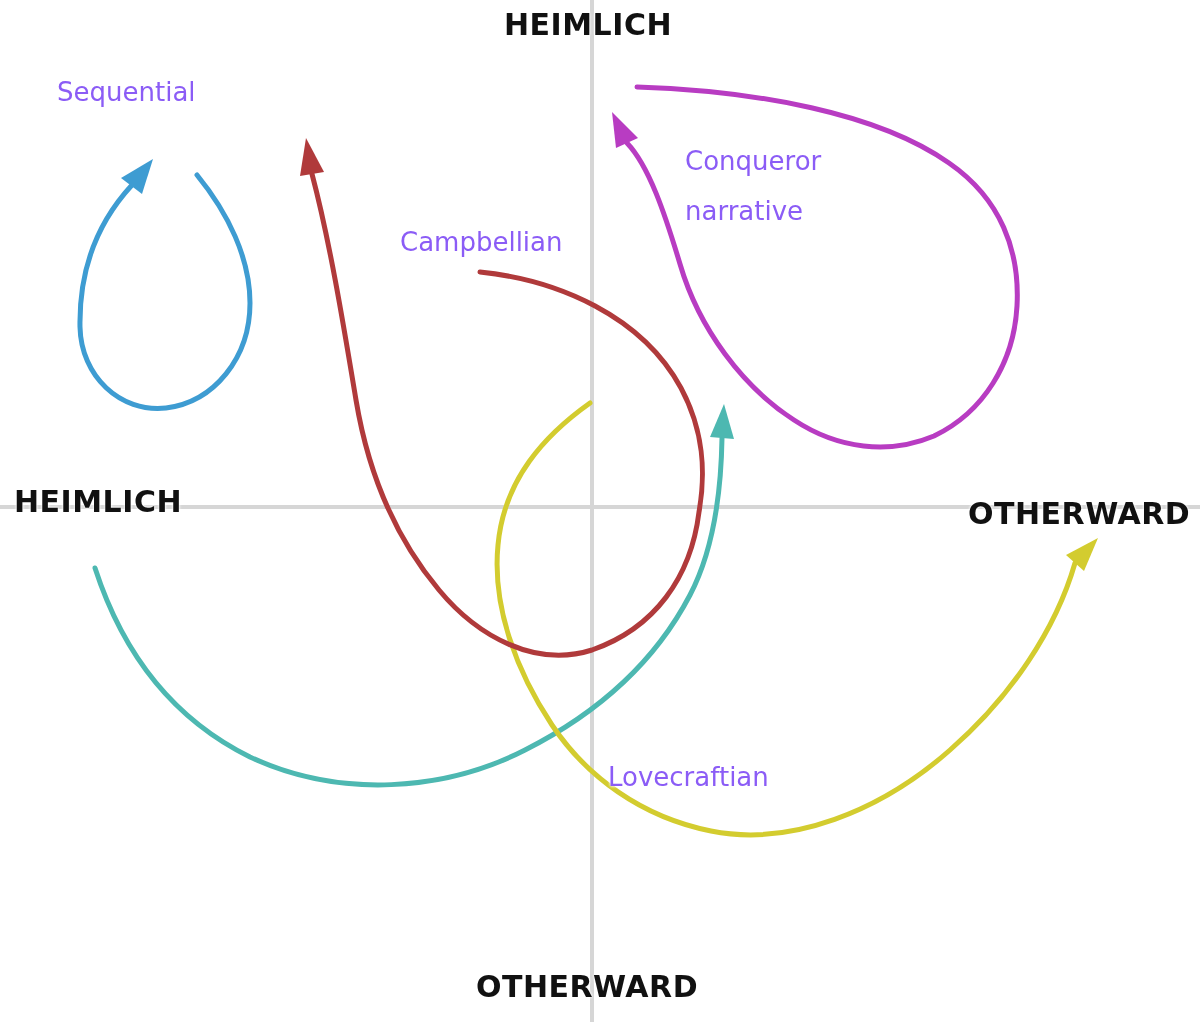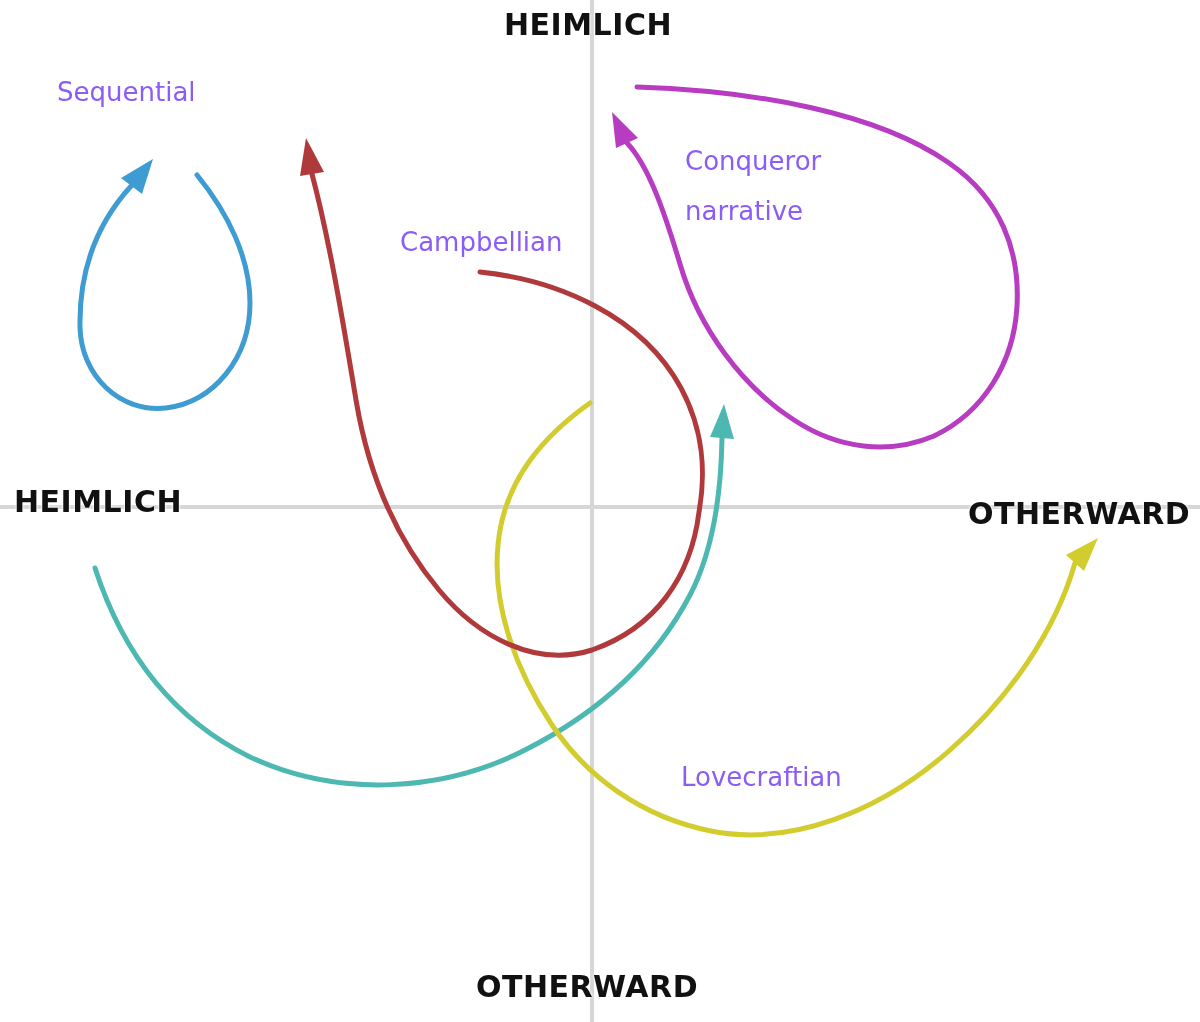--- a/index.html
+++ b/index.html
@@ -85,15 +85,15 @@
   </div>
 
   <div class="curve-label" style="left:685px; top:136px; line-height:50px;">
     <span>Conqueror</span>
     <span>narrative</span>
   </div>
 
   <div class="curve-label" style="left:400px; top:219px;">Campbellian</div>
 
 
-  <div class="curve-label" style="left:681px; top:754px;">Lovecraftian</div>
+  <div class="curve-label" style="left:608px; top:754px;">Lovecraftian</div>
 
 </div>
 
 </body></html>

